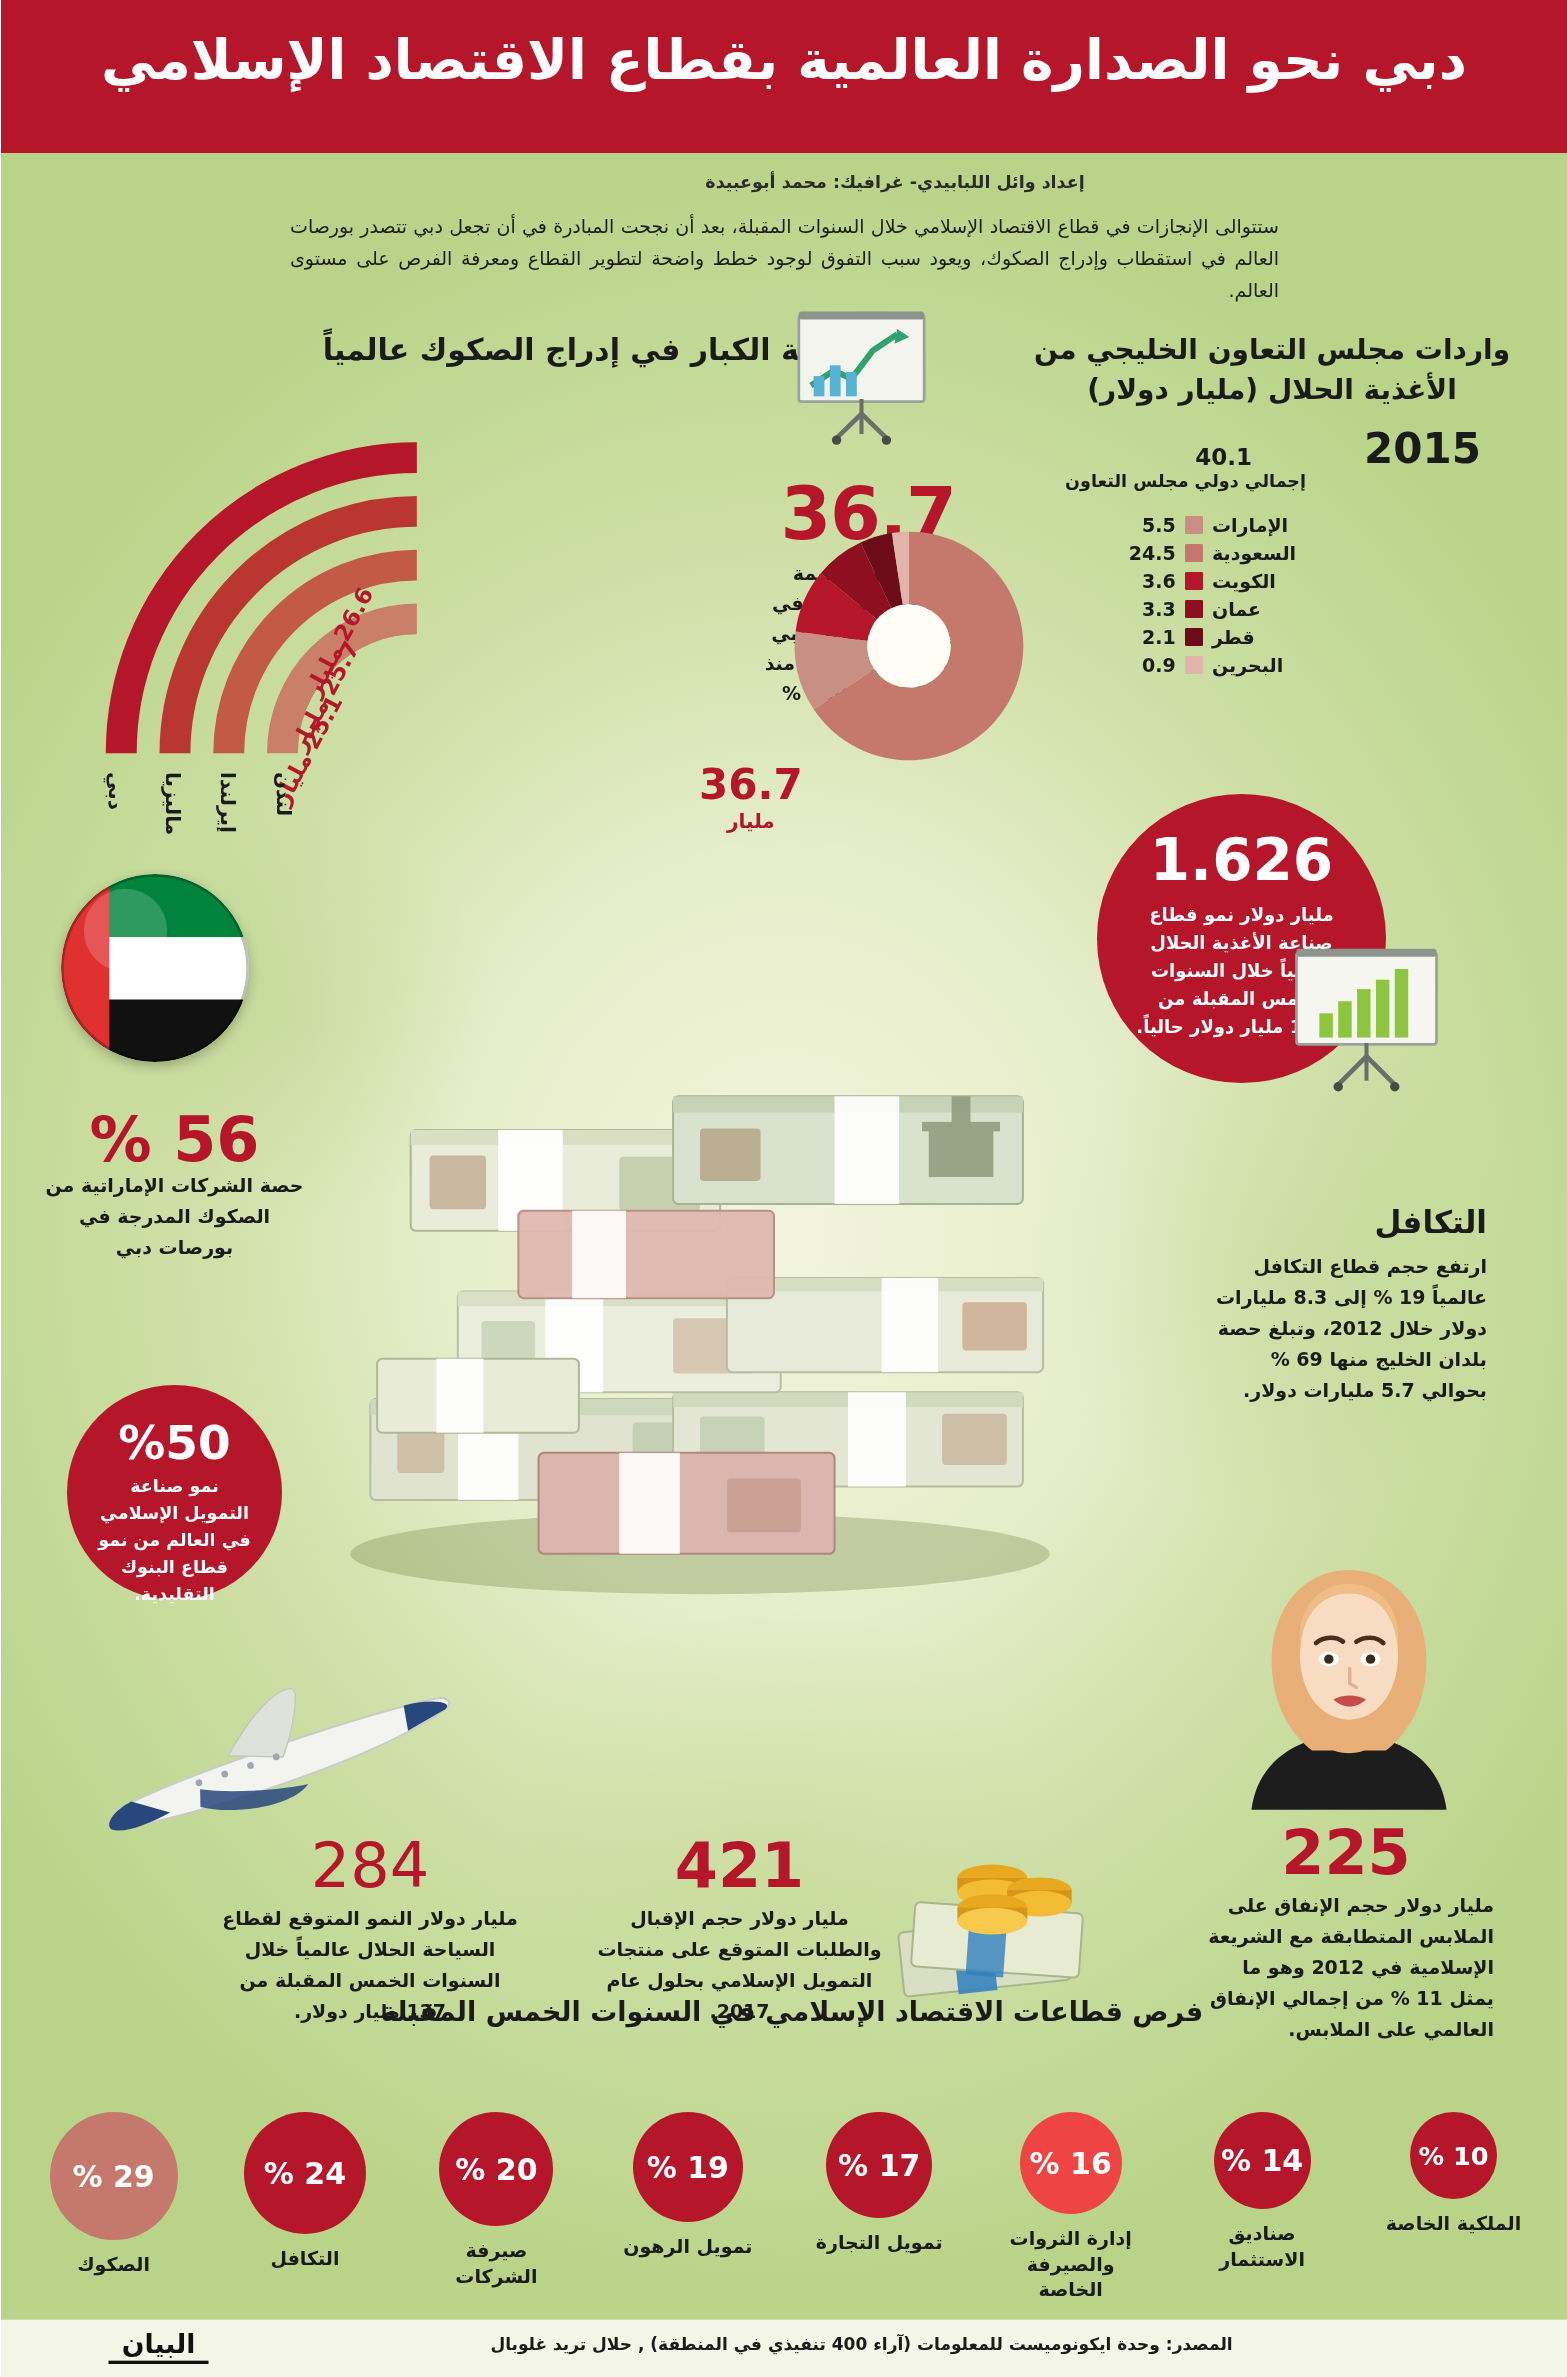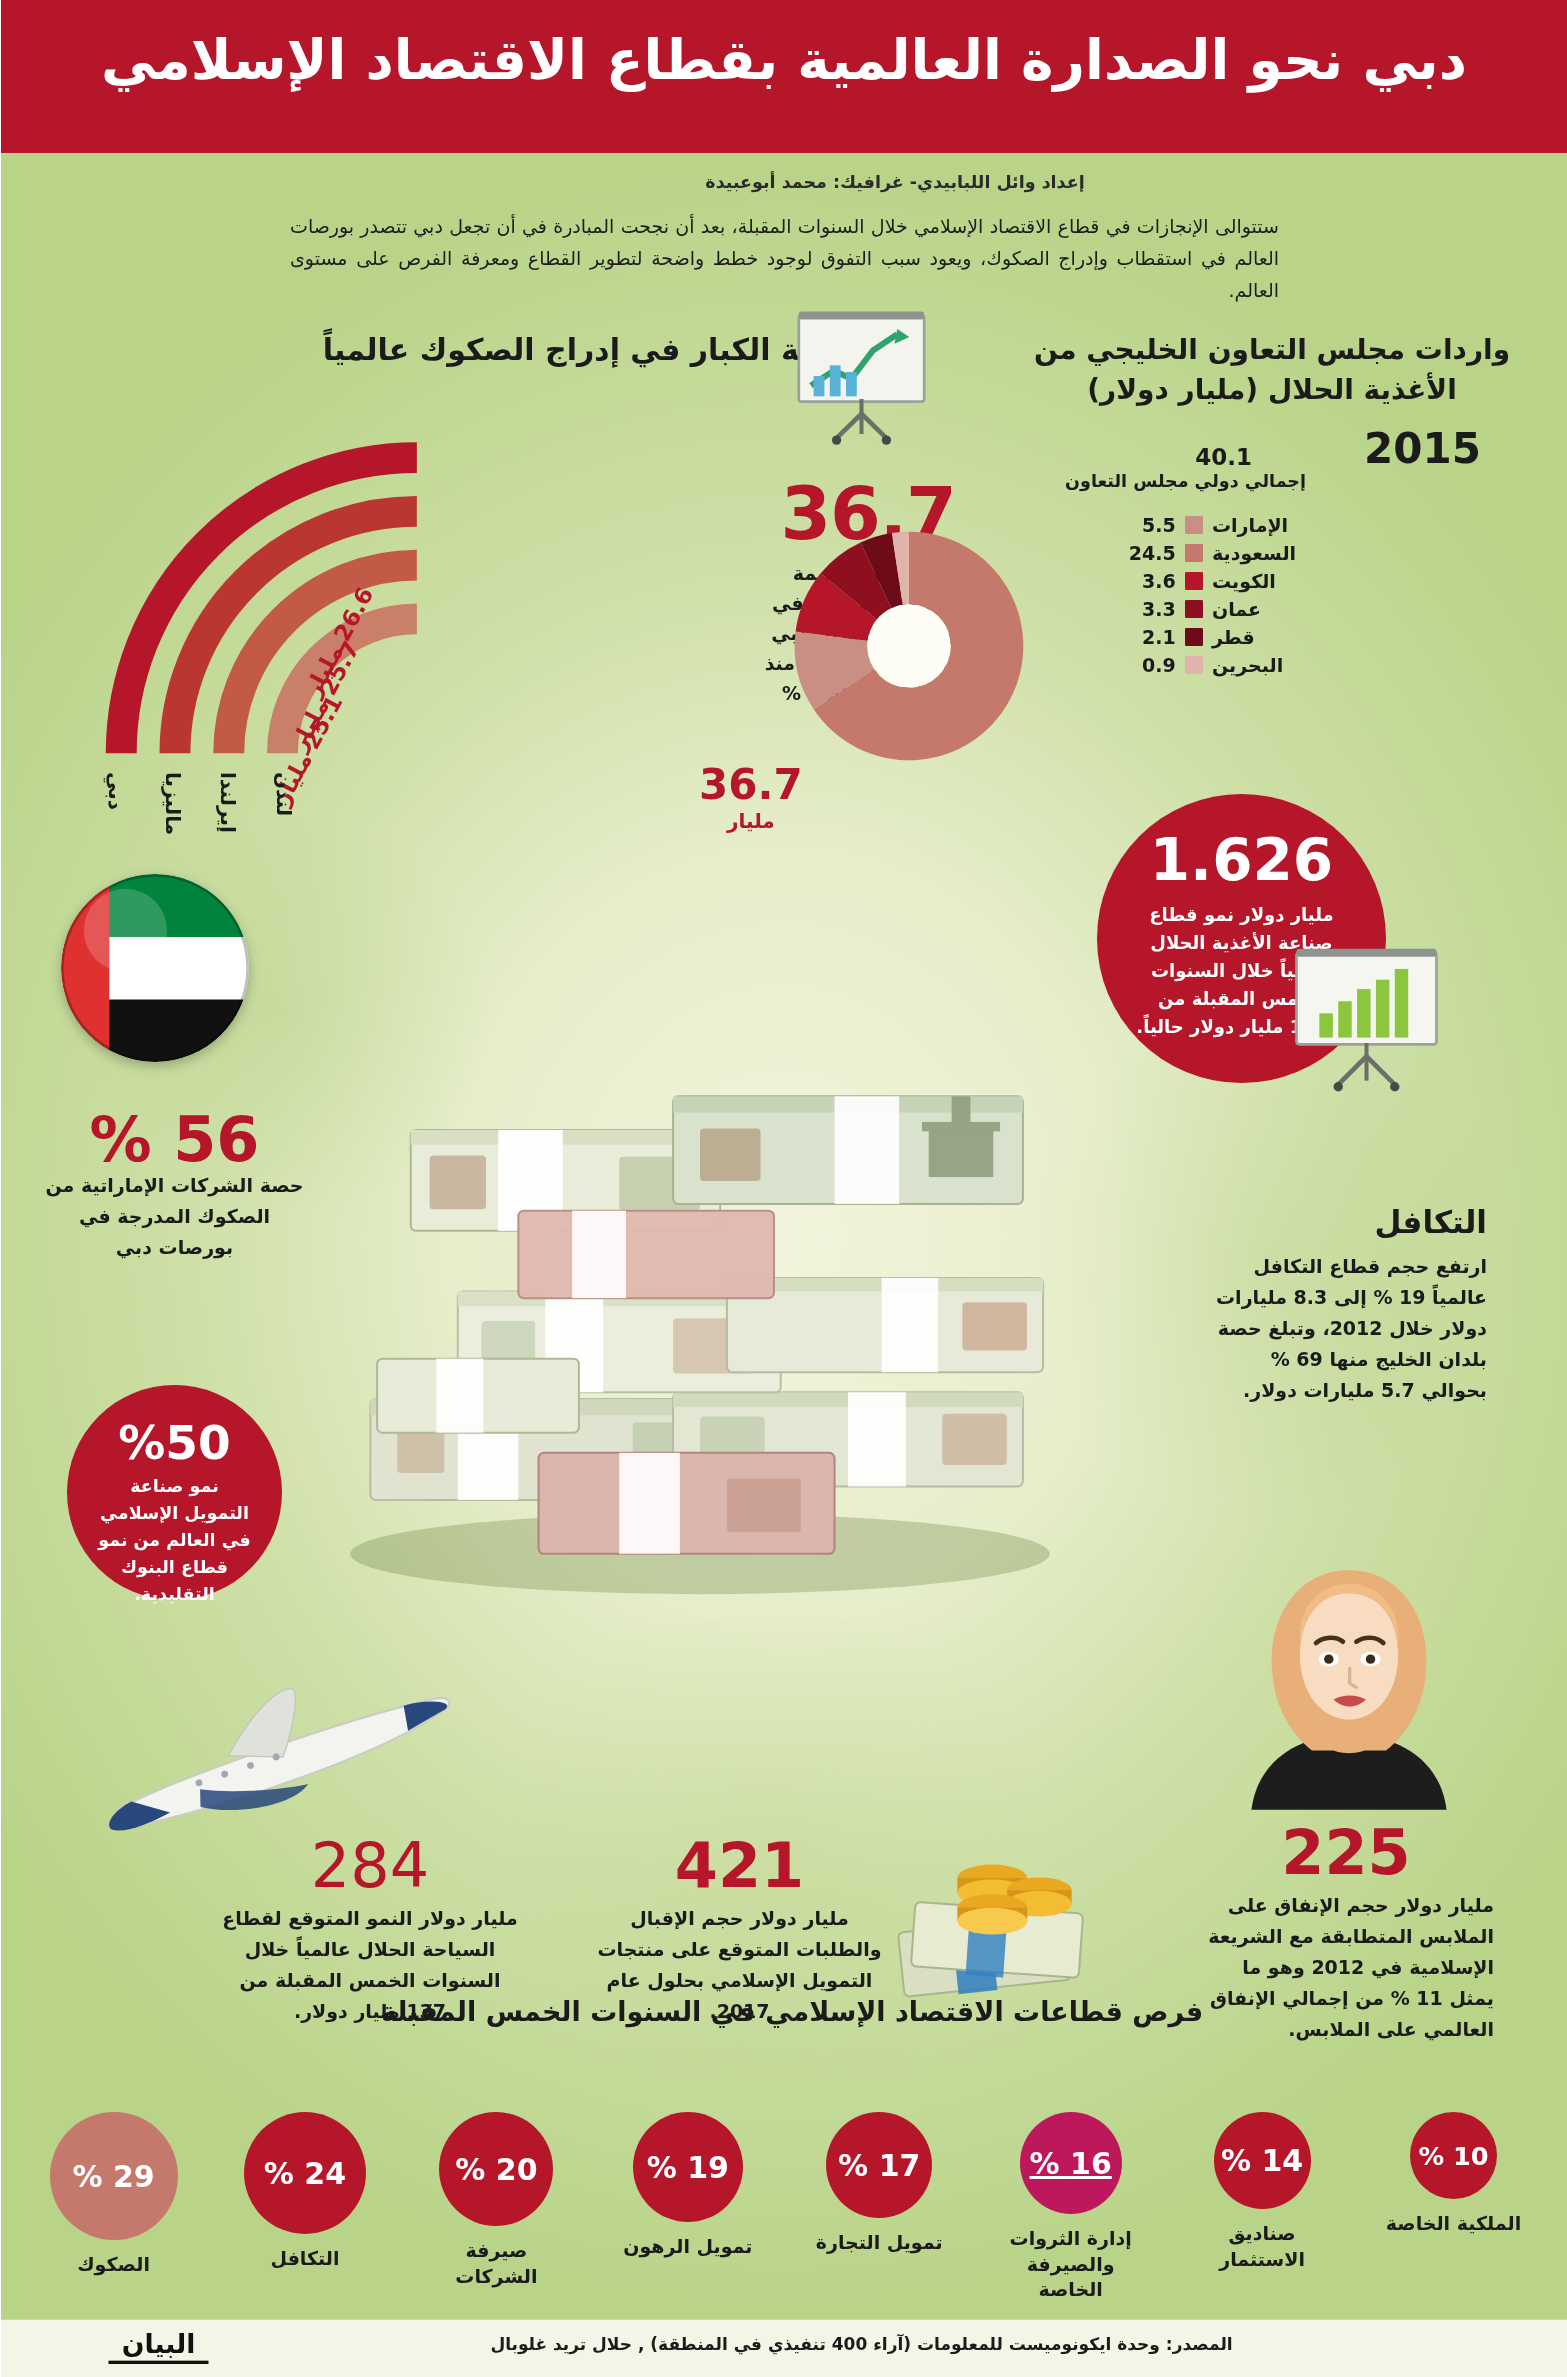--- a/index.html
+++ b/index.html
@@ -440,21 +440,21 @@
   </div>
   <div class="bub">
     <div class="circ" style="background:#b5162a;width:110px;height:110px;">19 %</div>
     <div class="lbl">تمويل الرهون</div>
   </div>
   <div class="bub">
     <div class="circ" style="background:#b5162a;width:106px;height:106px;">17 %</div>
     <div class="lbl">تمويل التجارة</div>
   </div>
   <div class="bub">
-    <div class="circ" style="background:#be185d;width:102px;height:102px;text-decoration:underline;">16 %</div>
+    <div class="circ" style="background:#ef4444;width:102px;height:102px;">16 %</div>
     <div class="lbl">إدارة الثروات والصيرفة الخاصة</div>
   </div>
   <div class="bub">
     <div class="circ" style="background:#b5162a;width:97px;height:97px;">14 %</div>
     <div class="lbl">صناديق الاستثمار</div>
   </div>
   <div class="bub">
     <div class="circ" style="background:#b5162a;width:87px;height:87px;font-size:25.6px;">10 %</div>
     <div class="lbl">الملكية الخاصة</div>
   </div>

